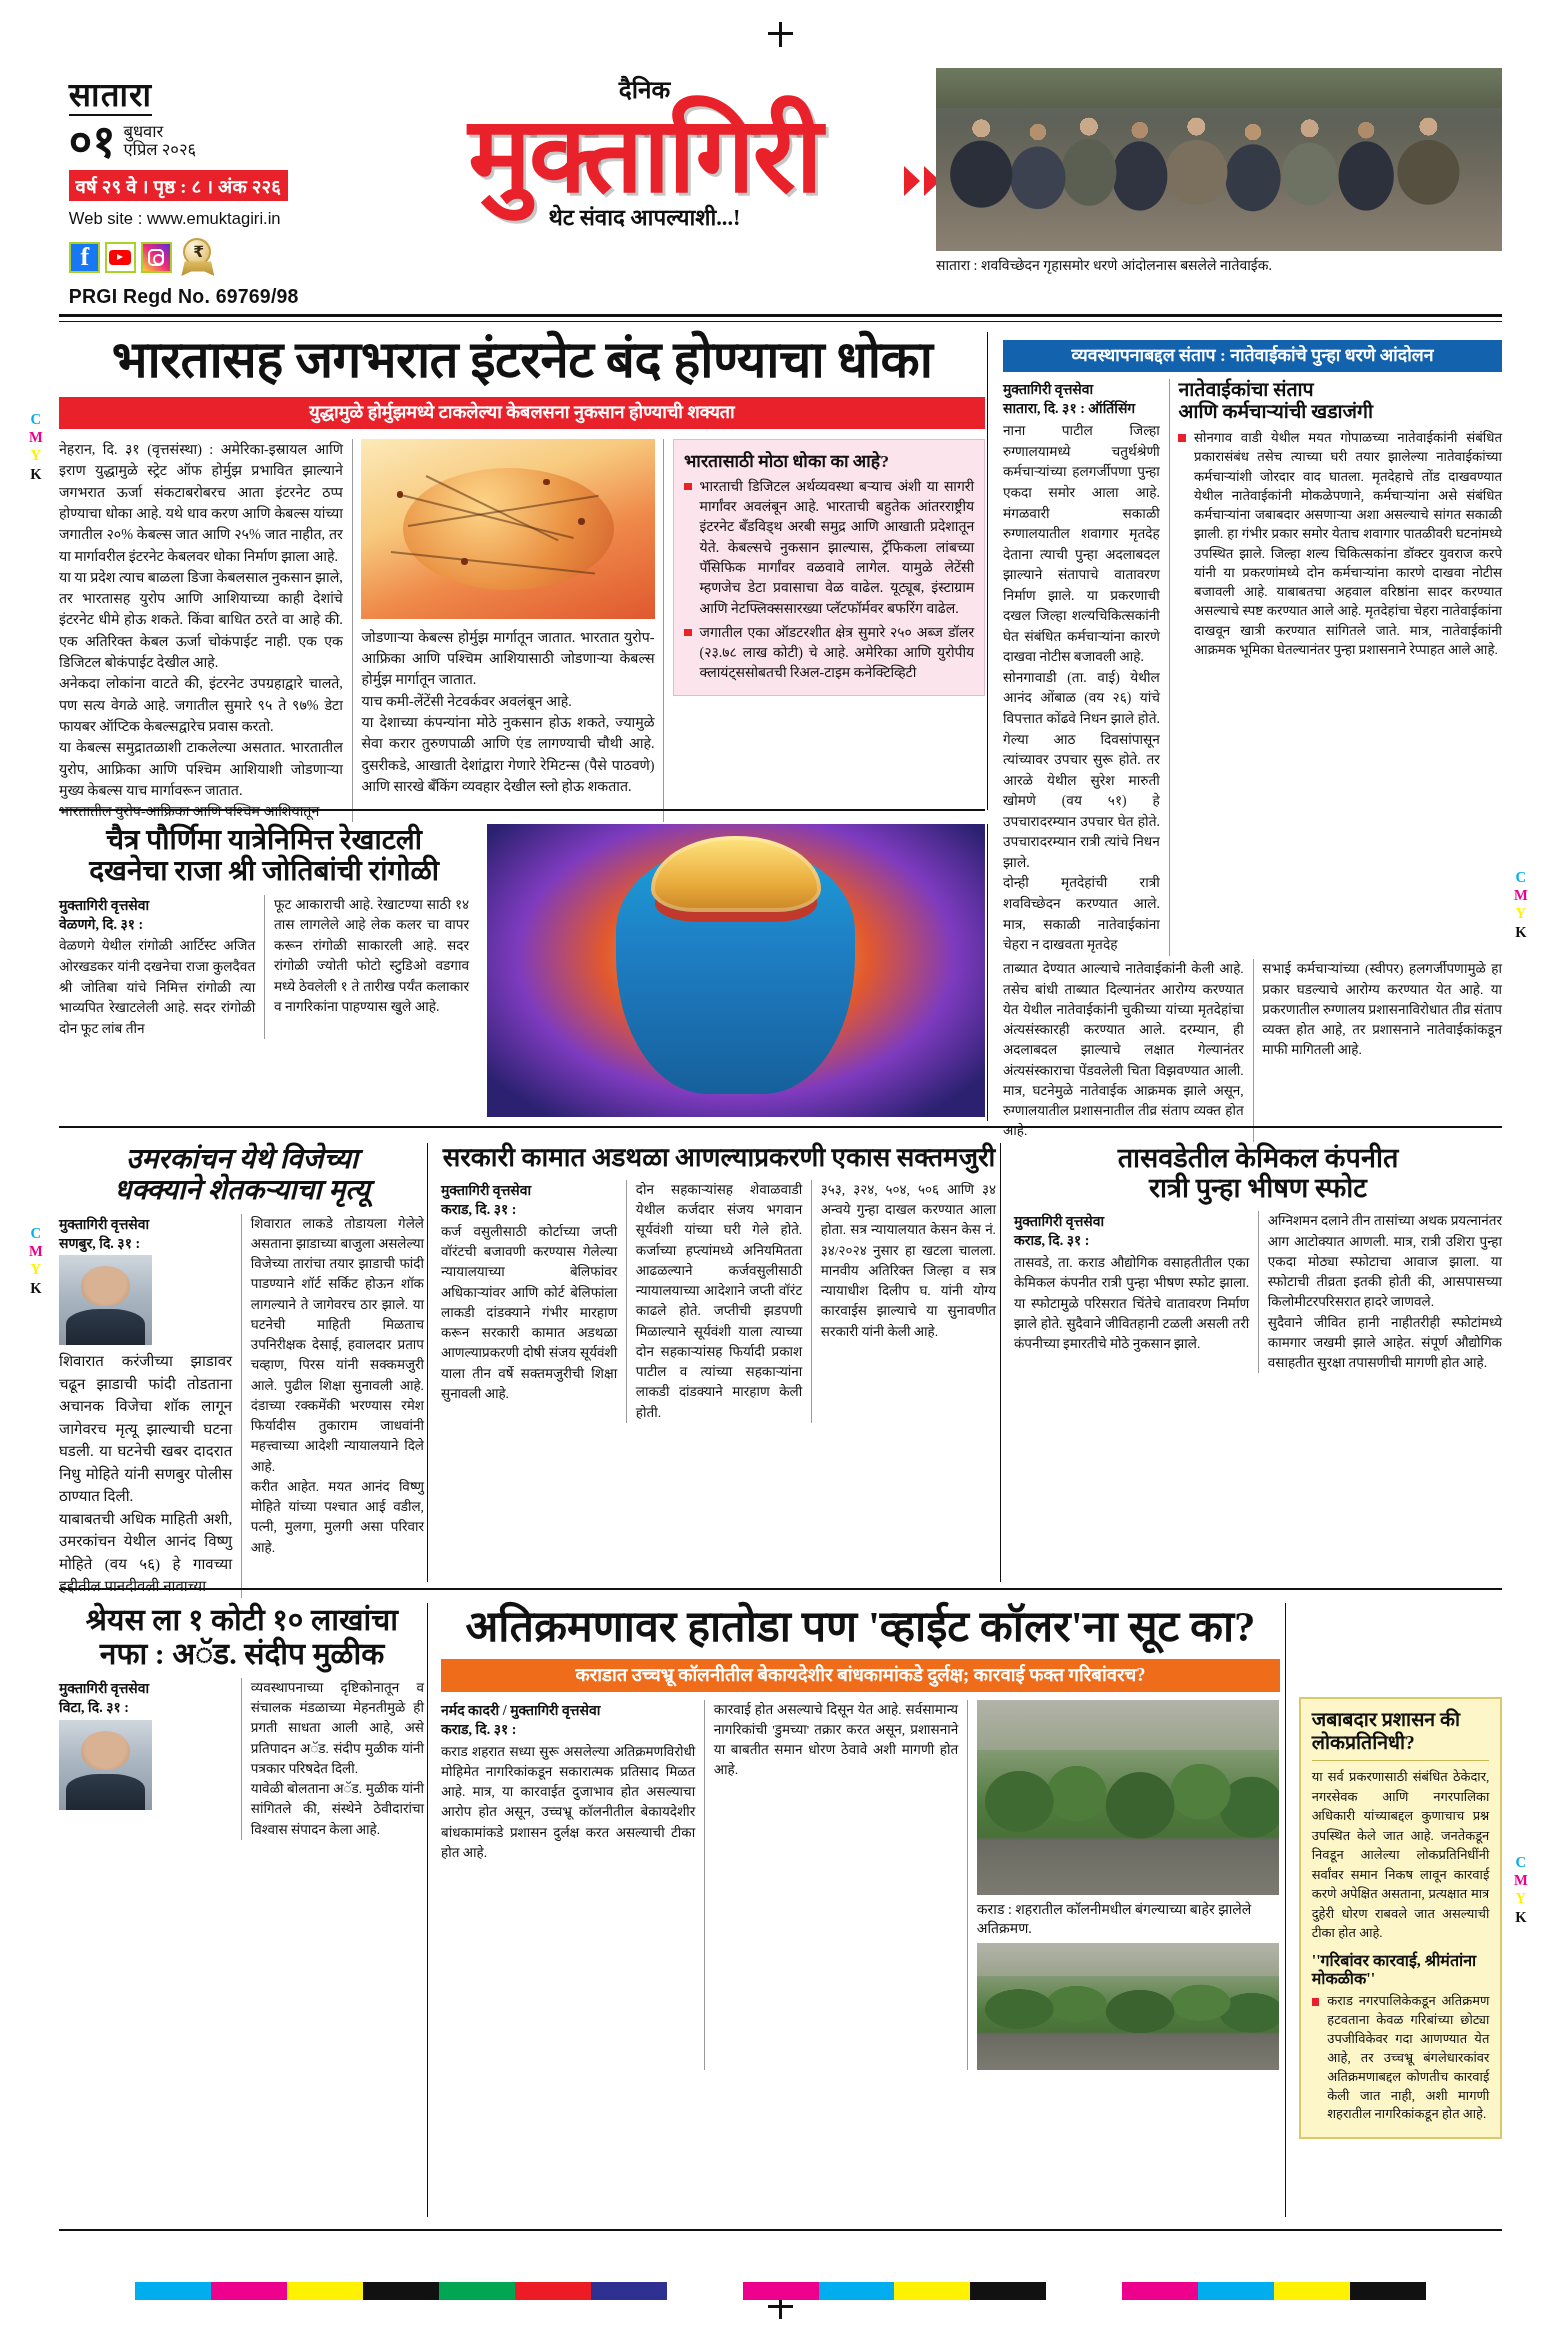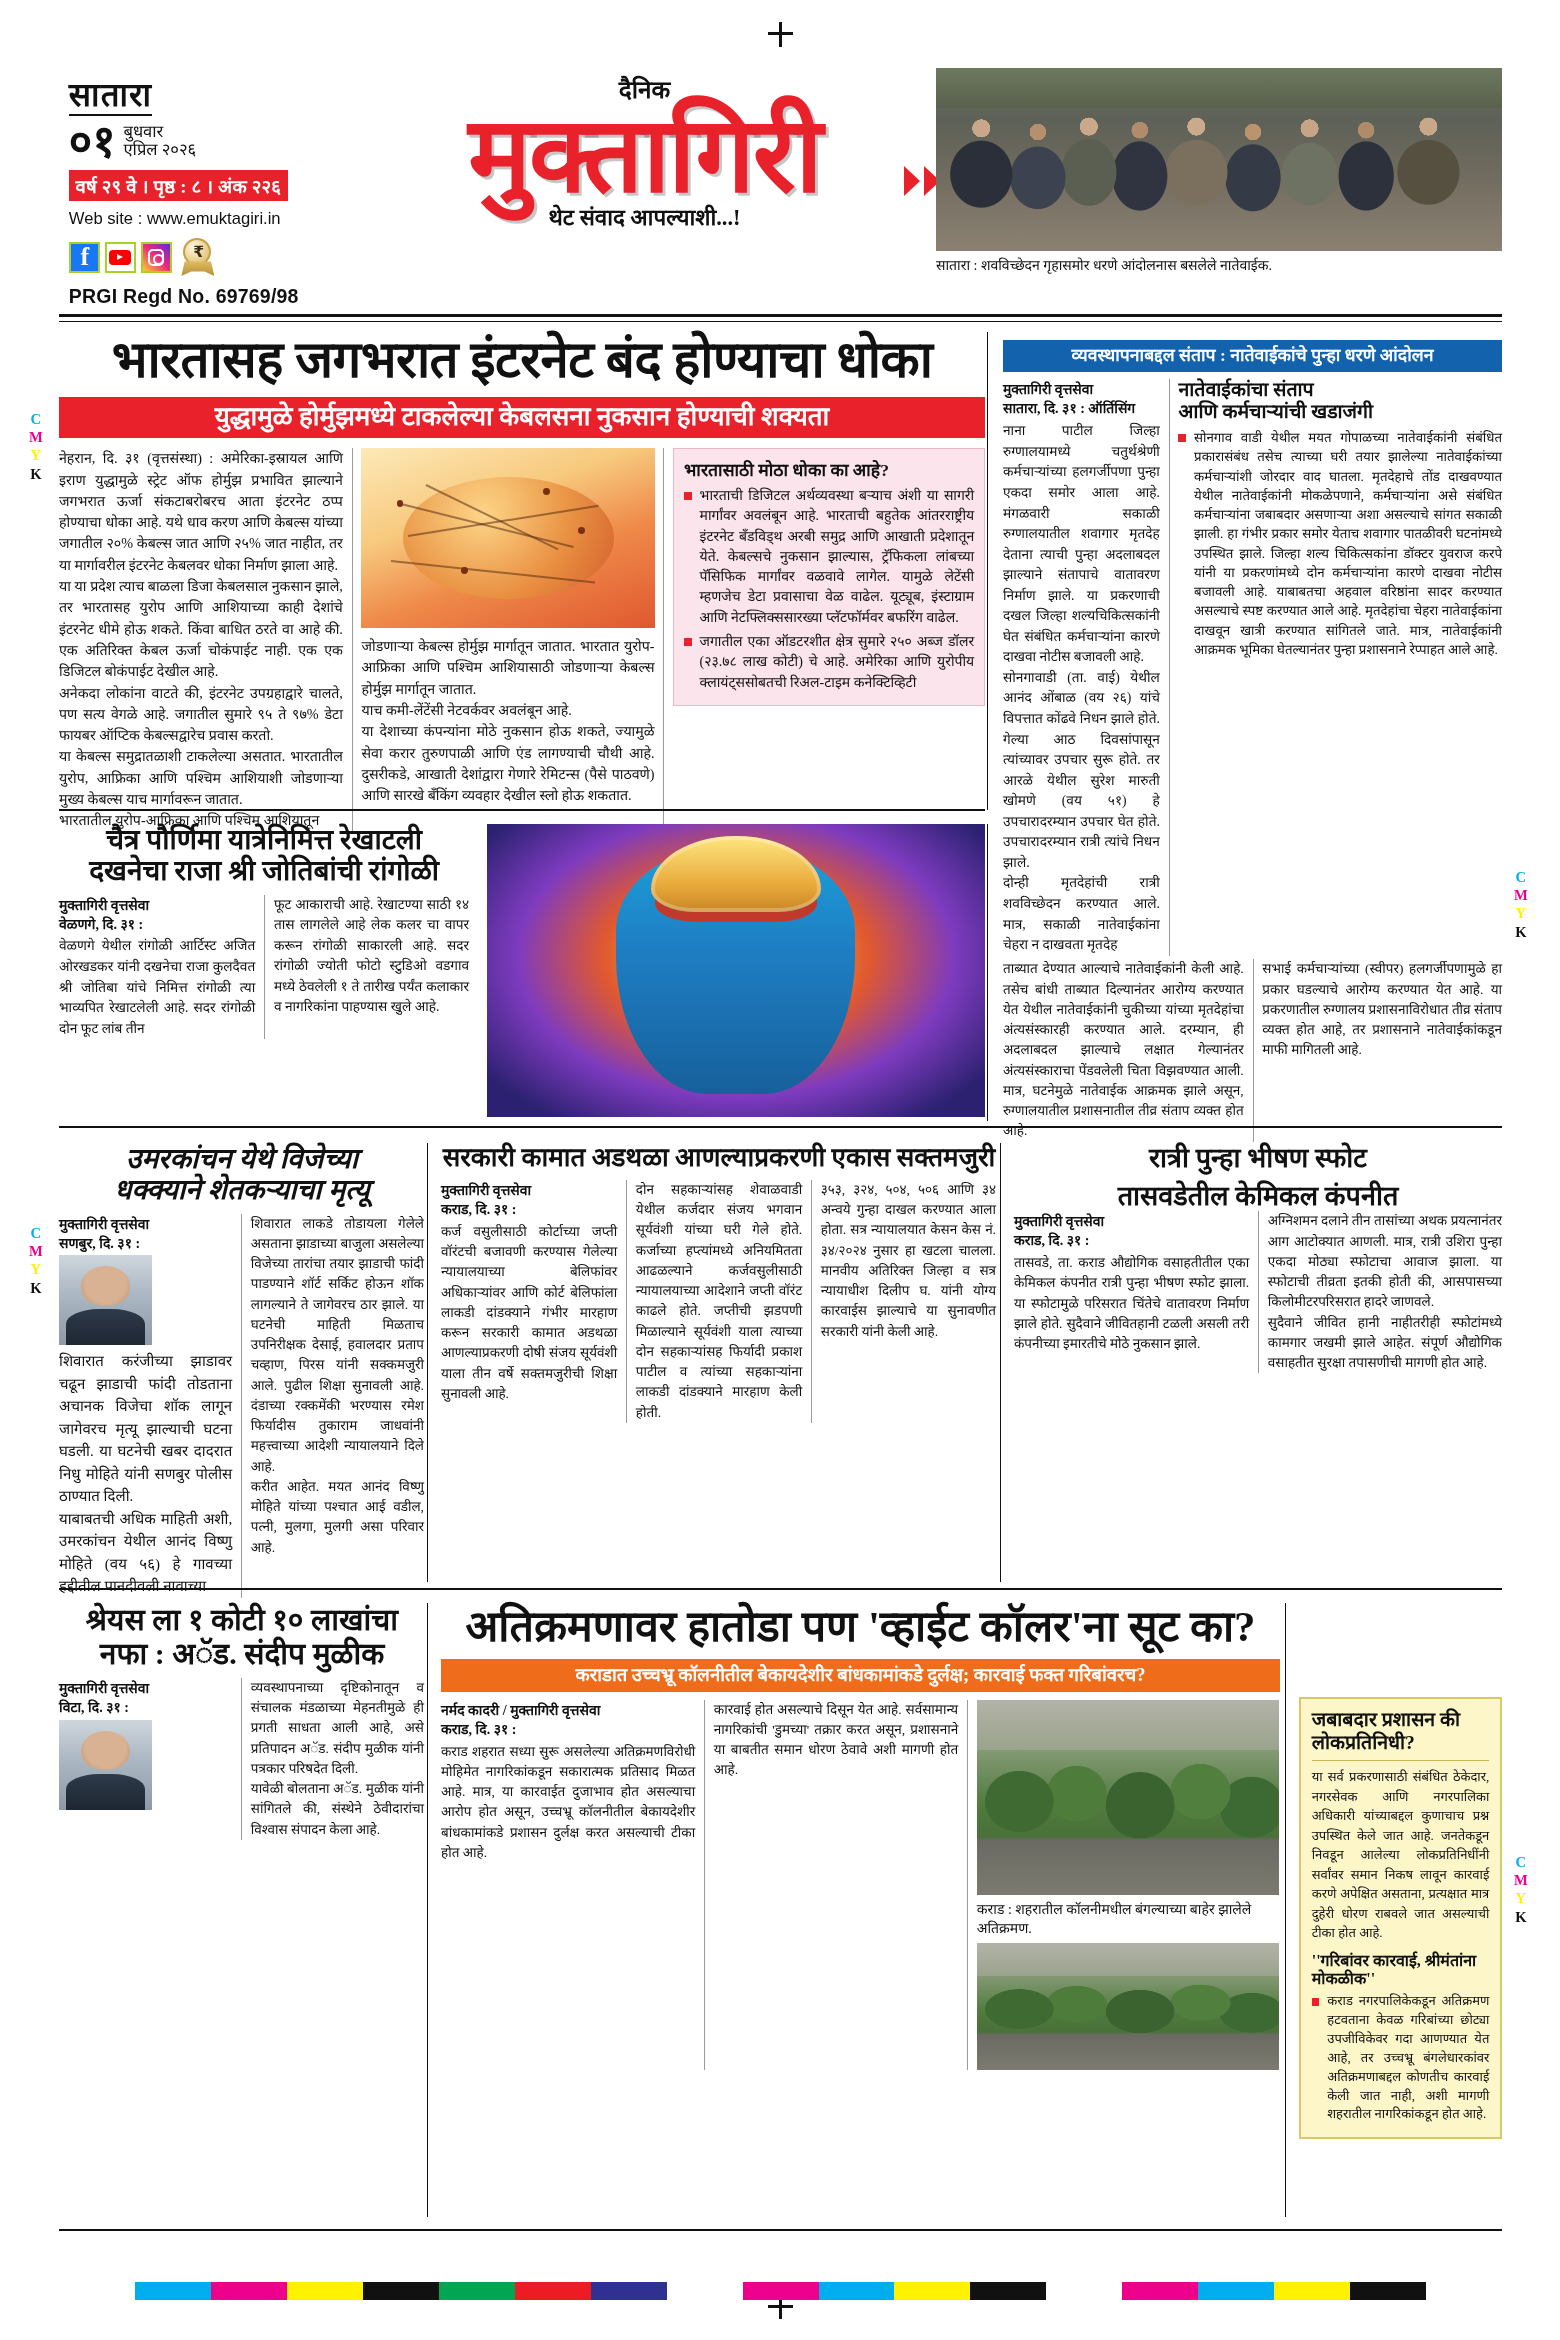--- a/index.html
+++ b/index.html
@@ -226,21 +226,21 @@
       <div class="ph crowd"></div>
       <div class="cap">सातारा : शवविच्छेदन गृहासमोर धरणे आंदोलनास बसलेले नातेवाईक.</div>
     </div>
   </div>
 
   <div style="position:absolute;left:59px;top:314px;width:1443px;border-top:3.9px solid #111;"></div>
   <div style="position:absolute;left:59px;top:321px;width:1443px;border-top:1.5px solid #111;"></div>
 
   <div class="sec" style="left:59px;top:332px;width:926px;">
     <div class="hl" style="font-size:51px;text-align:center;letter-spacing:-0.5px;">भारतासह जगभरात इंटरनेट बंद होण्याचा धोका</div>
-    <div class="redband" style="font-size:26px;margin-top:7.8px;">युद्धामुळे होर्मुझमध्ये टाकलेल्या केबलसना नुकसान होण्याची शक्यता</div>
+    <div class="redband" style="font-size:18px;margin-top:7.8px;">युद्धामुळे होर्मुझमध्ये टाकलेल्या केबलसना नुकसान होण्याची शक्यता</div>
 
     <div class="cols" style="margin-top:9.8px;">
       <div class="col" style="width:293px;">
         <div class="body" style="white-space:pre-line;">नेहरान, दि. ३१ (वृत्तसंस्था) : अमेरिका-इस्रायल आणि इराण युद्धामुळे स्ट्रेट ऑफ होर्मुझ प्रभावित झाल्याने जगभरात ऊर्जा संकटाबरोबरच आता इंटरनेट ठप्प होण्याचा धोका आहे. यथे धाव करण आणि केबल्स यांच्या जगातील २०% केबल्स जात आणि २५% जात नाहीत, तर या मार्गावरील इंटरनेट केबलवर धोका निर्माण झाला आहे.
 या या प्रदेश त्याच बाळला डिजा केबलसाल नुकसान झाले, तर भारतासह युरोप आणि आशियाच्या काही देशांचे इंटरनेट धीमे होऊ शकते. किंवा बाधित ठरते वा आहे की. एक अतिरिक्त केबल ऊर्जा चोकंपाईट नाही. एक एक डिजिटल बोकंपाईट देखील आहे.
 अनेकदा लोकांना वाटते की, इंटरनेट उपग्रहाद्वारे चालते, पण सत्य वेगळे आहे. जगातील सुमारे ९५ ते ९७% डेटा फायबर ऑप्टिक केबल्सद्वारेच प्रवास करतो.
 या केबल्स समुद्रातळाशी टाकलेल्या असतात. भारतातील युरोप, आफ्रिका आणि पश्चिम आशियाशी जोडणाऱ्या मुख्य केबल्स याच मार्गावरून जातात.
 भारतातील युरोप-आफ्रिका आणि पश्चिम आशियातून</div>
       </div>
       <div class="col vsep" style="width:312px;">
@@ -363,22 +363,22 @@
       </div>
       <div class="col vsep" style="width:185px;">
         <div class="body" style="font-size:13.5px;">३५३, ३२४, ५०४, ५०६ आणि ३४ अन्वये गुन्हा दाखल करण्यात आला होता. सत्र न्यायालयात केसन केस नं. ३४/२०२४ नुसार हा खटला चालला. मानवीय अतिरिक्त जिल्हा व सत्र न्यायाधीश दिलीप घ. यांनी योग्य कारवाईस झाल्याचे या सुनावणीत सरकारी यांनी केली आहे.</div>
       </div>
     </div>
   </div>
 
   <div style="position:absolute;left:1000px;top:1143px;height:439px;border-left:1.5px solid #111;"></div>
 
   <div class="sec" style="left:1014px;top:1143px;width:488px;">
+    <div class="hl" style="font-size:27px;text-align:center;">तासवडेतील केमिकल कंपनीत</div>
     <div class="hl" style="font-size:27px;text-align:center;margin-bottom:7.8px;">रात्री पुन्हा भीषण स्फोट</div>
-    <div class="hl" style="font-size:27px;text-align:center;">तासवडेतील केमिकल कंपनीत</div>
     <div class="cols">
       <div class="col" style="width:244px;">
         <div class="byline">मुक्तागिरी वृत्तसेवा</div>
         <div class="byline" style="margin-bottom:3.9px;">कराड, दि. ३१ :</div>
         <div class="body" style="font-size:13.5px;">तासवडे, ता. कराड औद्योगिक वसाहतीतील एका केमिकल कंपनीत रात्री पुन्हा भीषण स्फोट झाला. या स्फोटामुळे परिसरात चिंतेचे वातावरण निर्माण झाले होते. सुदैवाने जीवितहानी टळली असली तरी कंपनीच्या इमारतीचे मोठे नुकसान झाले.</div>
       </div>
       <div class="col vsep" style="width:244px;">
         <div class="body" style="white-space:pre-line;font-size:13.5px;">अग्निशमन दलाने तीन तासांच्या अथक प्रयत्नानंतर आग आटोक्यात आणली. मात्र, रात्री उशिरा पुन्हा एकदा मोठ्या स्फोटाचा आवाज झाला. या स्फोटाची तीव्रता इतकी होती की, आसपासच्या किलोमीटरपरिसरात हादरे जाणवले.
 सुदैवाने जीवित हानी नाहीतरीही स्फोटांमध्ये कामगार जखमी झाले आहेत. संपूर्ण औद्योगिक वसाहतीत सुरक्षा तपासणीची मागणी होत आहे.</div>
       </div>

